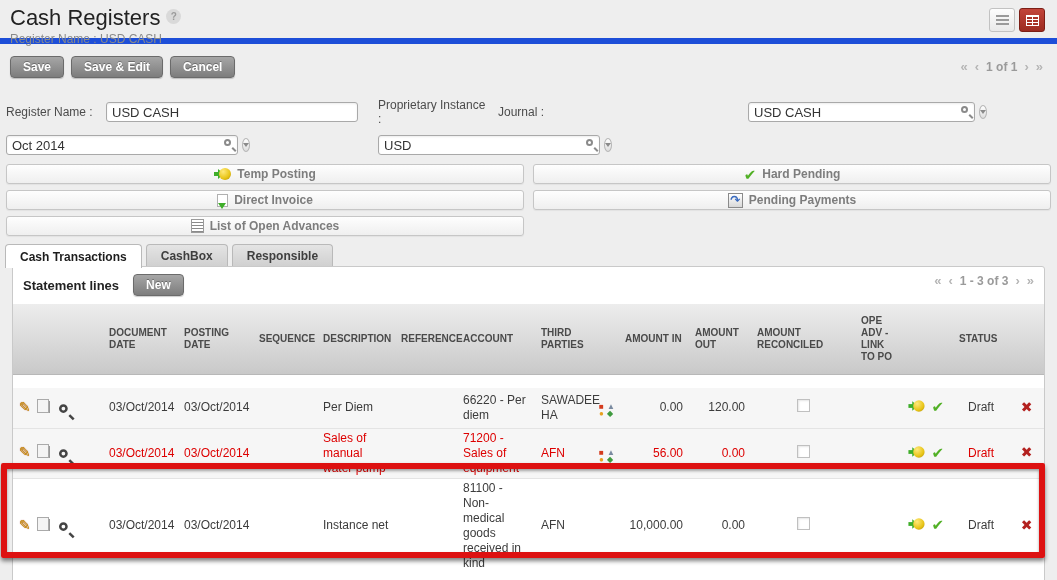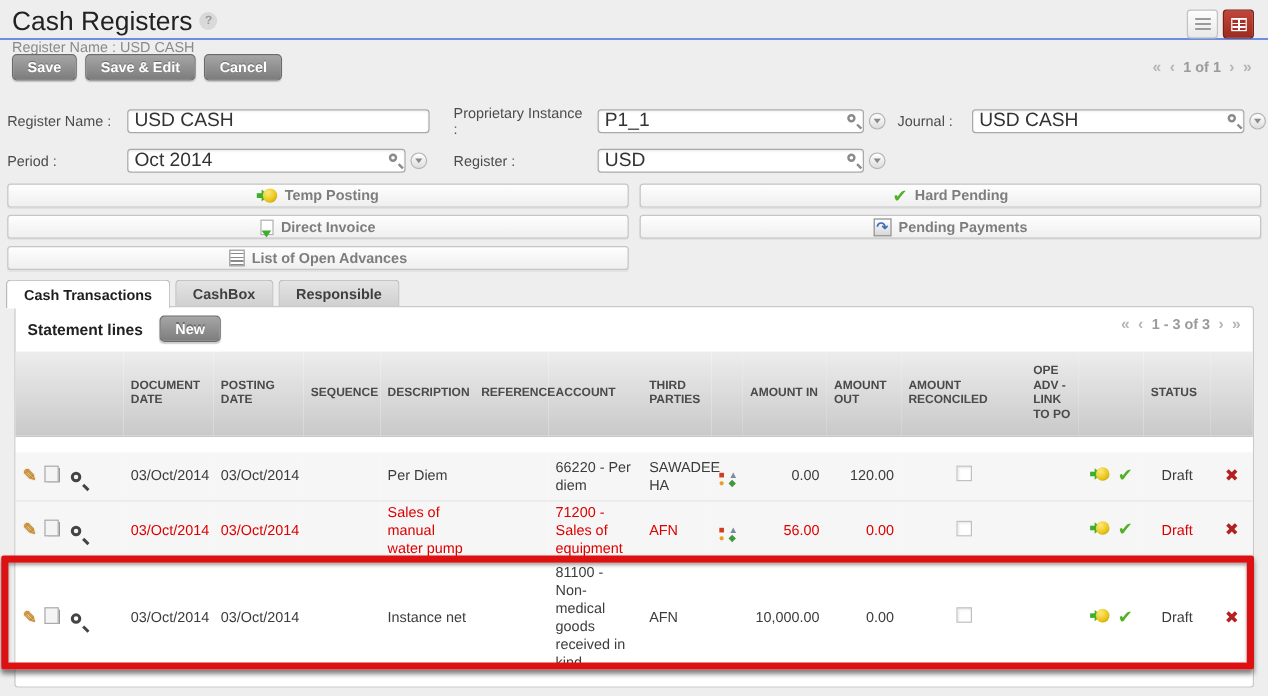--- a/index.html
+++ b/index.html
@@ -1,21 +1,21 @@
 <!DOCTYPE html>
 <html><head>
 <meta charset="utf-8">
 <style>
   * { box-sizing: border-box; margin: 0; padding: 0; }
   html,body { width:1057px; height:580px; overflow:hidden;
     font-family:"Liberation Sans","DejaVu Sans",sans-serif;
     background:#eeeeee; color:#333; font-size:12px; position:relative; }
 
   
-  .page-header { padding:5px 10px 0 10px; border-bottom:1px solid #1d4ed8; height:33px; position:relative; }
+  .page-header { padding:5px 10px 0 10px; border-bottom:6px solid #1d4ed8; height:44px; position:relative; }
   .page-title { font-size:22px; color:#222; display:inline-block; line-height:26px; }
   .help-badge { display:inline-block; width:15px; height:15px; border-radius:50%;
     background:#d9d9d9; color:#9a9a9a; font-size:10px; font-weight:bold;
     text-align:center; line-height:15px; vertical-align:super; margin-left:6px; }
   .page-subtitle { color:#8a8a8a; font-size:12px; line-height:16px; }
   .view-switcher { position:absolute; right:12px; top:8px; display:flex; gap:4px; }
   .vs-btn { width:26px; height:24px; border:1px solid #c2c2c2; border-radius:3px;
     background:linear-gradient(#fdfdfd,#e9e9e9); display:flex; align-items:center; justify-content:center; }
   .vs-btn.active { background:linear-gradient(#c2453a,#9c2b20); border-color:#7c1f16; }
   .ico-lines { width:13px; height:11px;
@@ -33,21 +33,21 @@
     display:flex; align-items:center; gap:7px; }
   .pager .count { color:#9a9a9a; font-size:12px; }
   .pager span { cursor:pointer; }
 
   
   .fields { margin:20px 6px 0 6px; display:grid;
     grid-template-columns:100px 272px 120px 250px 62px auto; row-gap:9px; align-items:center; }
   .f-label { text-align:left; padding-right:6px; color:#4c4c4c; }
   .f-cell { display:flex; align-items:center; gap:4px; }
   .tb { height:20px; border:1px solid #a9a9a9; border-radius:3px; background:#fff;
-    padding:2px 5px; font-size:16px; color:#333; box-shadow:inset 0 1px 2px rgba(0,0,0,.08);
+    padding:2px 5px; font-size:13px; color:#333; box-shadow:inset 0 1px 2px rgba(0,0,0,.08);
     font-family:"Liberation Sans",sans-serif; }
   .tb-wrap { position:relative; display:inline-block; }
   .tb-wrap .mag { position:absolute; right:7px; top:4px; }
   .mag { width:7px; height:7px; border:2px solid #8a8a8a; border-radius:50%; display:inline-block; position:relative; }
   .mag::after { content:""; position:absolute; width:2px; height:5px; background:#8a8a8a;
     transform:rotate(-45deg); left:7px; top:6px; }
   .dd-btn { width:14px; height:14px; border:1px solid #b5b5b5; border-radius:50%;
     background:linear-gradient(#fff,#ddd); display:inline-flex; align-items:center; justify-content:center; cursor:pointer; }
   .dd-btn::after { content:""; border-left:3px solid transparent; border-right:3px solid transparent;
     border-top:4px solid #8a8a8a; }
@@ -151,24 +151,20 @@
     <span>»</span>
   </div>
 </div>
 
 <div class="fields">
   <div class="f-label">Register Name :</div>
   <div class="f-cell">
     <input class="tb" style="width: 252px;" value="USD CASH">
   </div>
   <div class="f-label">Proprietary Instance :</div>
-  <div class="f-cell">
-    <span class="tb-wrap"><input class="tb" style="width: 222px;" value="P1_1"><span class="mag"></span></span>
-    <span class="dd-btn"></span>
-  </div>
   <div class="f-label">Journal :</div>
   <div class="f-cell">
     <span class="tb-wrap"><input class="tb" style="width: 227px;" value="USD CASH"><span class="mag"></span></span>
     <span class="dd-btn"></span>
   </div>
 
   <div class="f-label">Period :</div>
   <div class="f-cell">
     <span class="tb-wrap"><input class="tb" style="width: 232px;" value="Oct 2014"><span class="mag"></span></span>
     <span class="dd-btn"></span>

